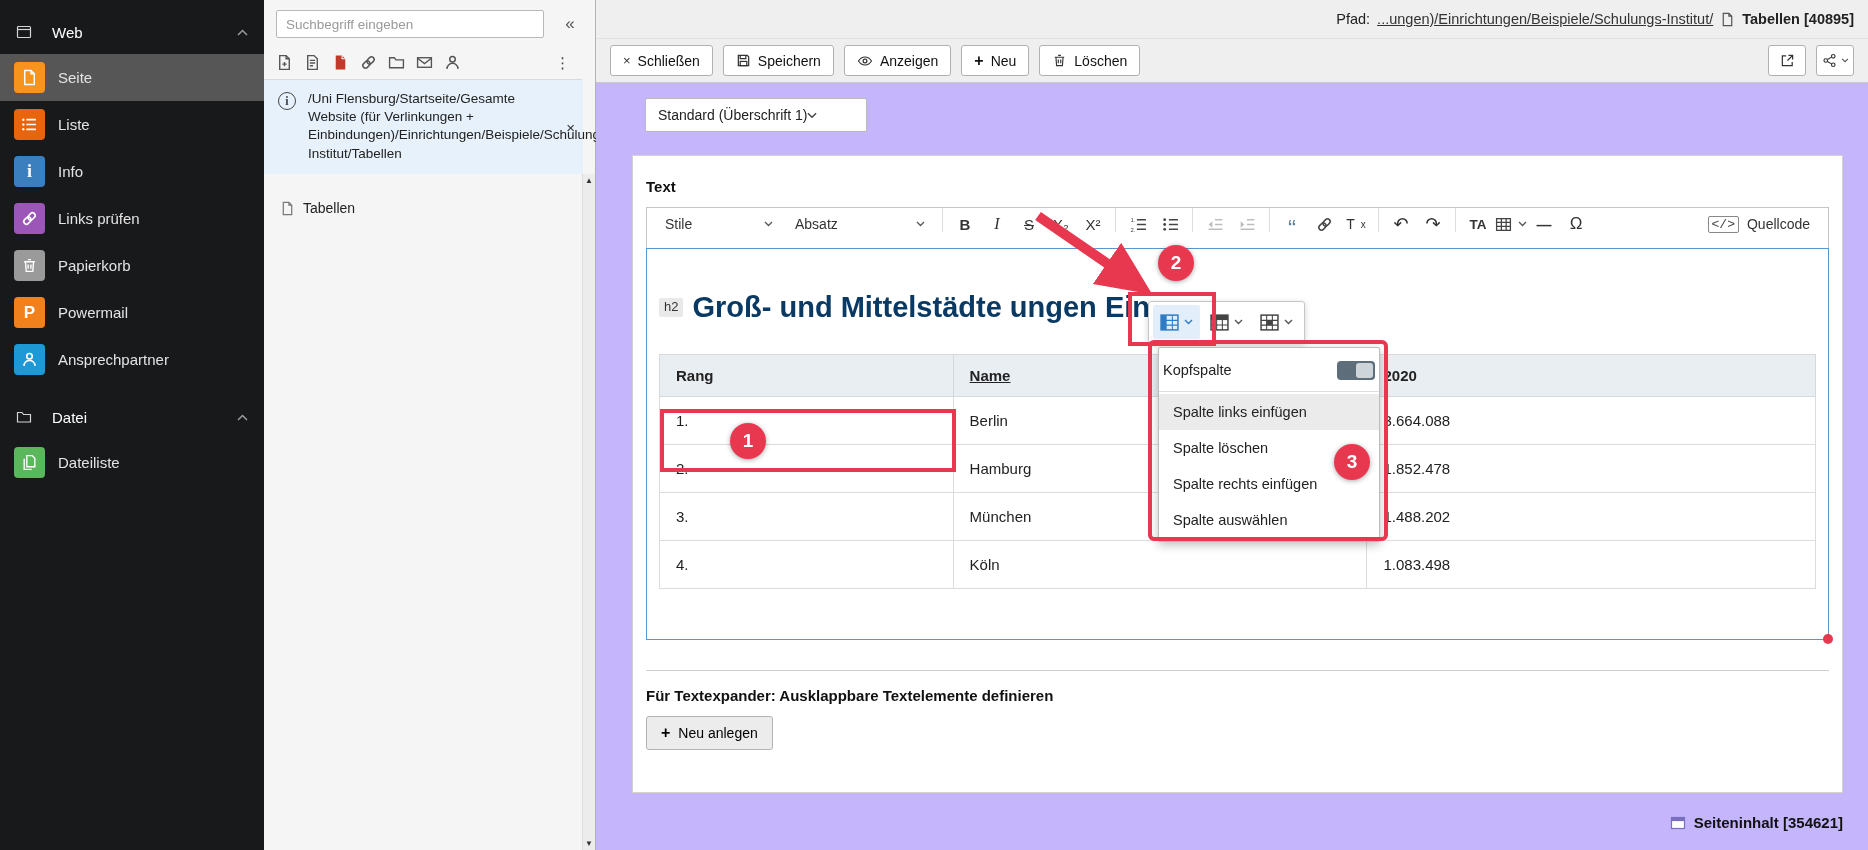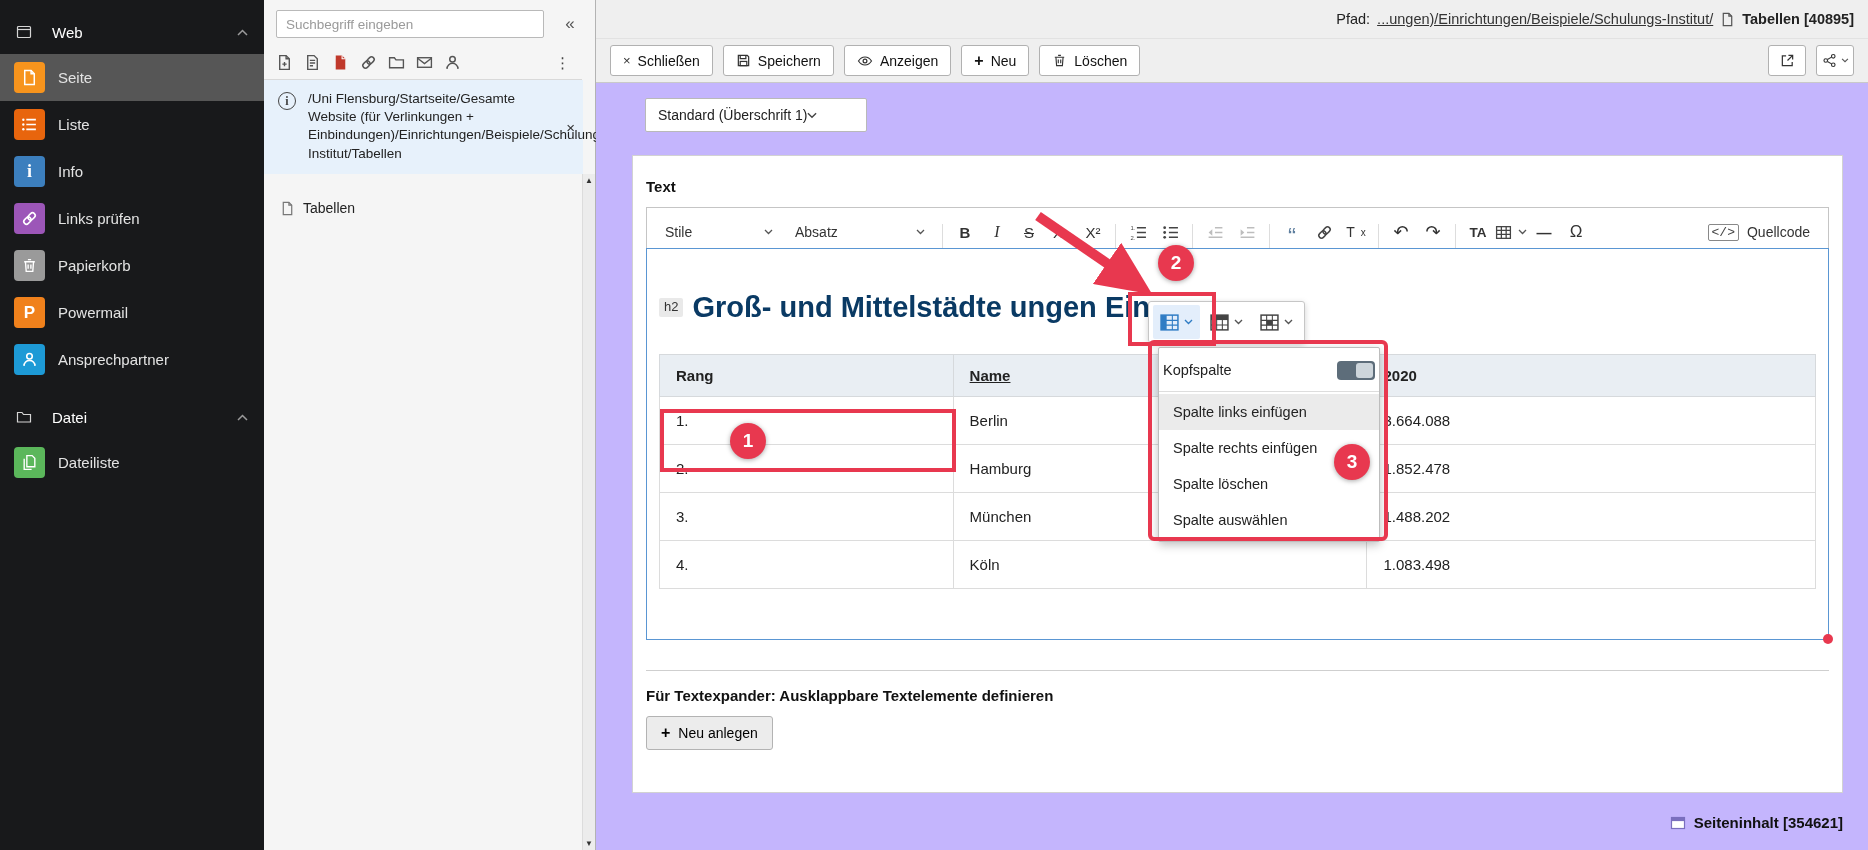--- a/index.html
+++ b/index.html
@@ -45,21 +45,21 @@
   .icon-btn{display:inline-flex;align-items:center;justify-content:center;gap:4px;background:#fff;border:1px solid #b1b1b1;border-radius:3px;height:31px;width:38px;cursor:pointer;color:#333}
   .push{margin-left:auto}
 
   .type-select{position:absolute;left:49px;top:98px;width:222px;height:34px;background:#fff;border:1px solid #b9b9b9;border-radius:2px;display:flex;align-items:center;padding:0 12px;font-size:14px;color:#222;cursor:pointer}
 
   .panel{position:absolute;left:36px;top:155px;width:1211px;height:638px;background:#fff;border:1px solid #d2d2d2;padding:0 13px}
   .field-label{margin-top:22px;font-weight:bold;font-size:15px;color:#111}
 
   
   .rte{margin-top:12px}
-  .rte-toolbar{height:42px;border:1px solid #c5c5c5;background:#fff;display:flex;align-items:flex-end;padding:0 8px;gap:2px}
+  .rte-toolbar{height:42px;border:1px solid #c5c5c5;background:#fff;display:flex;align-items:flex-start;padding:0 8px;gap:2px}
   .tb{min-width:30px;height:32px;display:inline-flex;align-items:center;justify-content:center;color:#333;font-size:15px;border-radius:2px;cursor:pointer;gap:6px}
   .tb-dd{justify-content:space-between;padding:0 10px;font-size:14px;color:#333}
   .tb-dd.w1{width:128px}.tb-dd.w2{width:150px}
   .tb.disabled{opacity:.38;cursor:default}
   .tb .it{font-style:italic;font-family:"Liberation Serif",serif;font-size:16px}
   .tb .st{text-decoration:line-through}
   .sep{width:1px;height:24px;background:#ddd;margin:0 5px;flex:0 0 1px}
   .tb-src{margin-left:auto;gap:8px;padding:0 10px;font-size:14px}
   .tb-src .code{font-family:"Liberation Mono",monospace;font-size:13px;border:1px solid #888;border-radius:2px;padding:0 3px;color:#444}
 
@@ -532,22 +532,22 @@
 
   <div class="col-menu">
     <div class="cm-toggle-row">
       <span>Kopfspalte</span>
       <span class="switch">
           <span class="knob"></span>
         </span>
     </div>
     <div class="cm-divider"></div>
     <div class="cm-item hover">Spalte links einfügen</div>
+    <div class="cm-item">Spalte löschen</div>
     <div class="cm-item">Spalte rechts einfügen</div>
-    <div class="cm-item">Spalte löschen</div>
     <div class="cm-item">Spalte auswählen</div>
   </div>
 
   <div class="ann-rect r1"></div>
   <div class="ann-rect r2"></div>
   <div class="ann-rect r3"></div>
 
   <svg class="arrow-layer">
     <defs>
       <marker id="ah" markerWidth="5.5" markerHeight="5" refX="4" refY="2.5" orient="auto">

